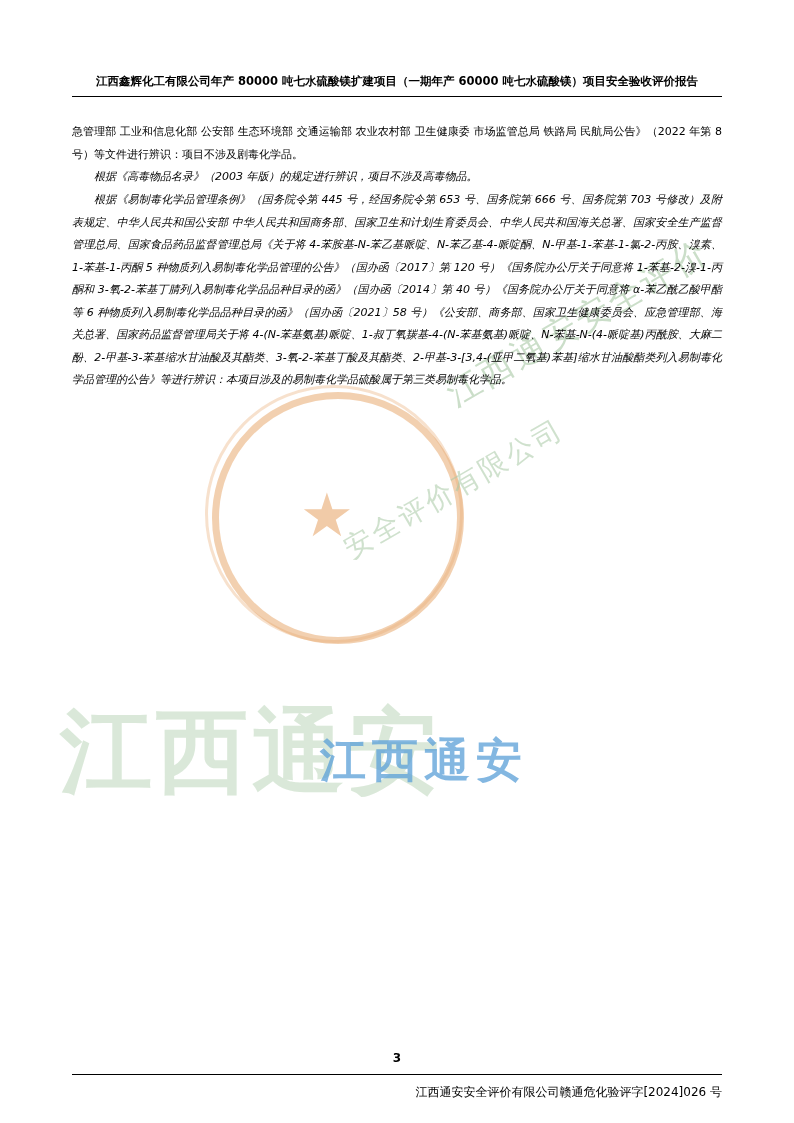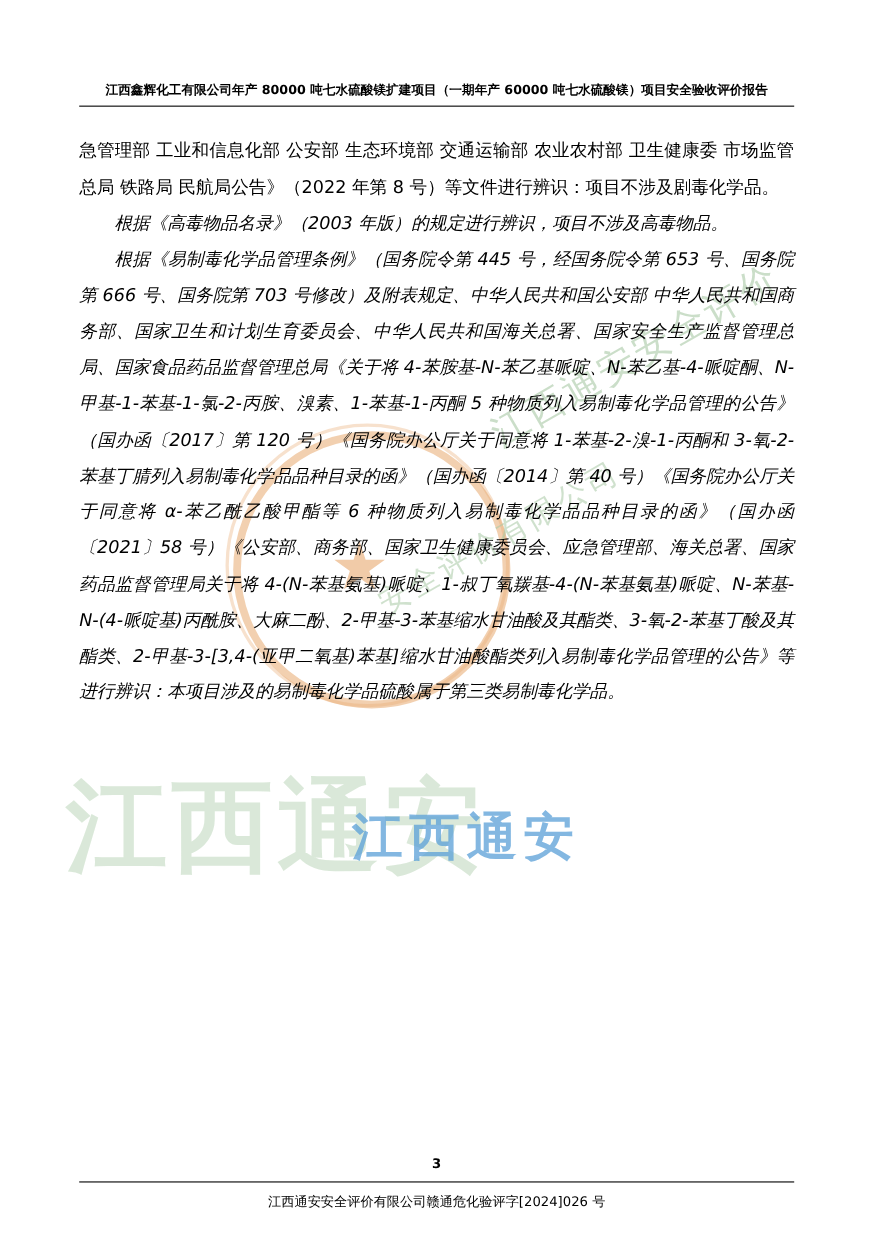--- a/index.html
+++ b/index.html
@@ -28,21 +28,21 @@
     text-align: center;
     font-size: 11.5px;
     font-weight: bold;
     letter-spacing: 0px;
     padding-bottom: 6px;
     border-bottom: 1.2px solid #000;
     line-height: 1.6;
   }
   .body-text {
     margin-top: 24px;
-    font-size: 16px;
+    font-size: 11px;
     line-height: 2.05;
     text-align: justify;
     text-justify: inter-ideograph;
   }
   .body-text p {
     margin: 0;
   }
   .indent {
     text-indent: 2em;
     font-style: italic;
@@ -62,21 +62,21 @@
     right: 72px;
     bottom: 48px;
     border-top: 1px solid #000;
   }
   .footer {
     position: absolute;
     left: 72px;
     right: 72px;
     bottom: 22px;
     display: flex;
-    justify-content: center;
+    justify-content: flex-end;
     font-size: 12px;
   }
 
   
   .wm {
     position: absolute;
     pointer-events: none;
     user-select: none;
   }
   .wm-circle {

